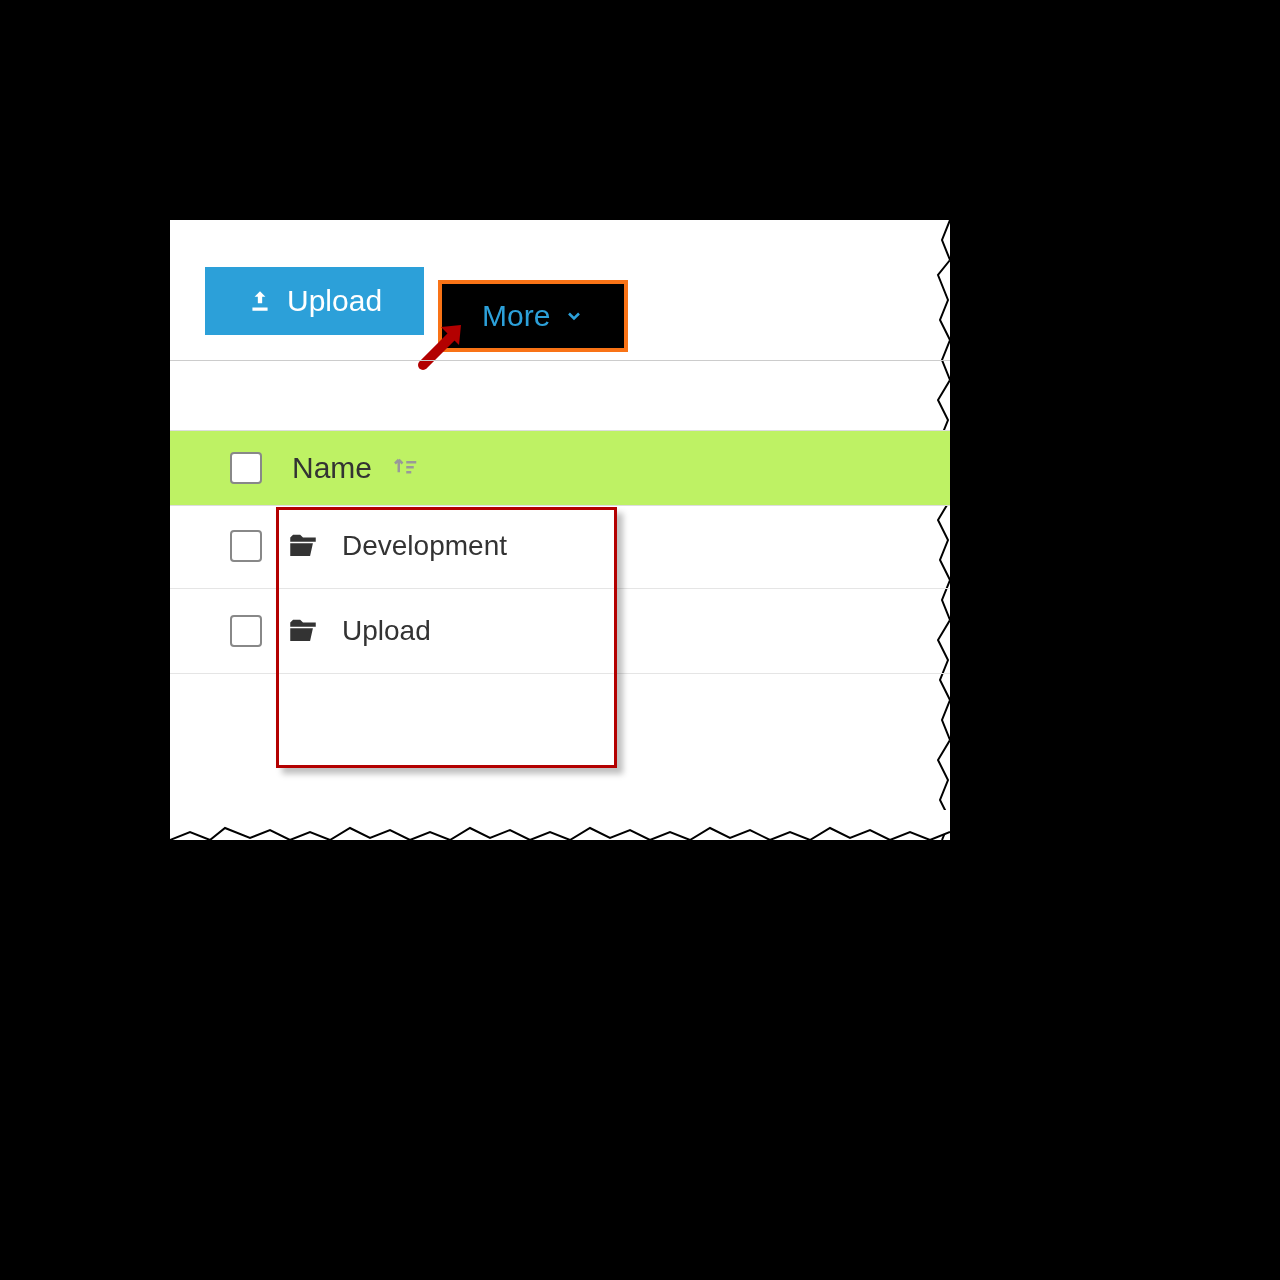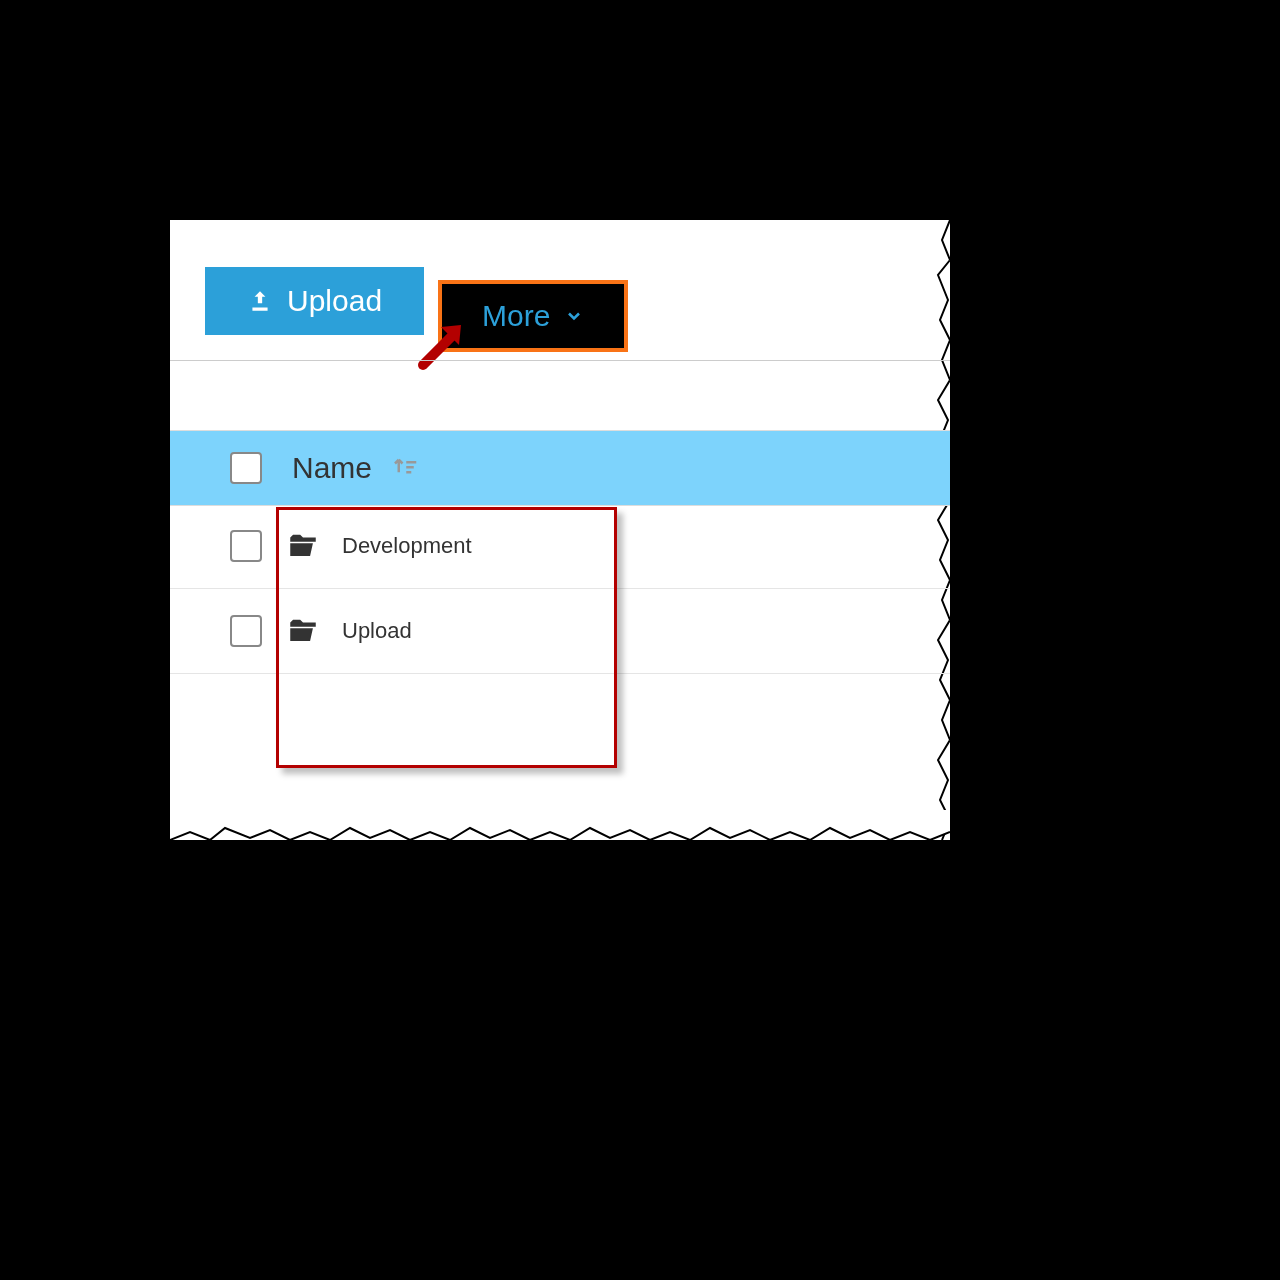--- a/index.html
+++ b/index.html
@@ -6,29 +6,29 @@
   .stage{position:absolute;left:170px;top:220px;width:800px;height:660px;}
   .panel{position:absolute;left:0;top:0;width:780px;height:620px;background:#fff;}
   .shadow{position:absolute;left:12px;top:12px;width:780px;height:620px;background:rgba(0,0,0,0.35);filter:blur(6px);}
   .btn{display:inline-flex;align-items:center;height:64px;padding:0 40px;font-size:30px;border:2px solid transparent;cursor:pointer;user-select:none;margin-right:14px;}
   .btn.primary{background:#2ca0d9;color:#fff;}
   .btn.secondary{background:#000000;color:#2ca0d9;border:4px solid #f97316;margin-top:30px;}
   .btn .icon{margin-right:14px;display:inline-flex;}
   .toolbar{position:absolute;left:35px;top:30px;display:flex;align-items:center;}
   .arrow{position:absolute;left:243px;top:95px;pointer-events:none;}
   .divider{position:absolute;left:0;top:140px;width:100%;border-top:1px solid #ccc;}
-  .header{position:absolute;left:0;top:210px;width:100%;height:74px;background:#7dd3fc;border-top:1px solid #ddd;border-bottom:1px solid #ddd;display:flex;align-items:center;text-align:right;}
+  .header{position:absolute;left:0;top:210px;width:100%;height:74px;background:#bef264;border-top:1px solid #ddd;border-bottom:1px solid #ddd;display:flex;align-items:center;text-align:right;}
   .header .checkbox{margin-left:60px;}
   .header .hname{margin-left:30px;font-size:30px;color:#333;}
   .header .sort{margin-left:18px;color:#888;}
   .rows{position:absolute;left:0;top:284px;width:100%;}
   .row{height:84px;border-bottom:1px solid #e5e5e5;display:flex;align-items:center;position:relative;}
   .row .checkbox{margin-left:60px;}
   .row .icon{margin-left:24px;display:inline-flex;}
-  .row .name{margin-left:22px;font-size:22px;color:#333;}
+  .row .name{margin-left:22px;font-size:28px;color:#333;}
   .checkbox{width:28px;height:28px;border:2px solid #888;border-radius:4px;background:#fff;cursor:pointer;}
   .redbox{position:absolute;left:106px;top:287px;width:335px;height:255px;border:3px solid #b30000;pointer-events:none;box-shadow:6px 6px 6px rgba(0,0,0,0.25);}
   
   .torn-right{position:absolute;right:0;top:0;width:30px;height:100%;}
   .torn-bottom{position:absolute;left:0;bottom:0;width:100%;height:30px;}
 </style>
 </head>
 <body>
 
 <div class="stage">

